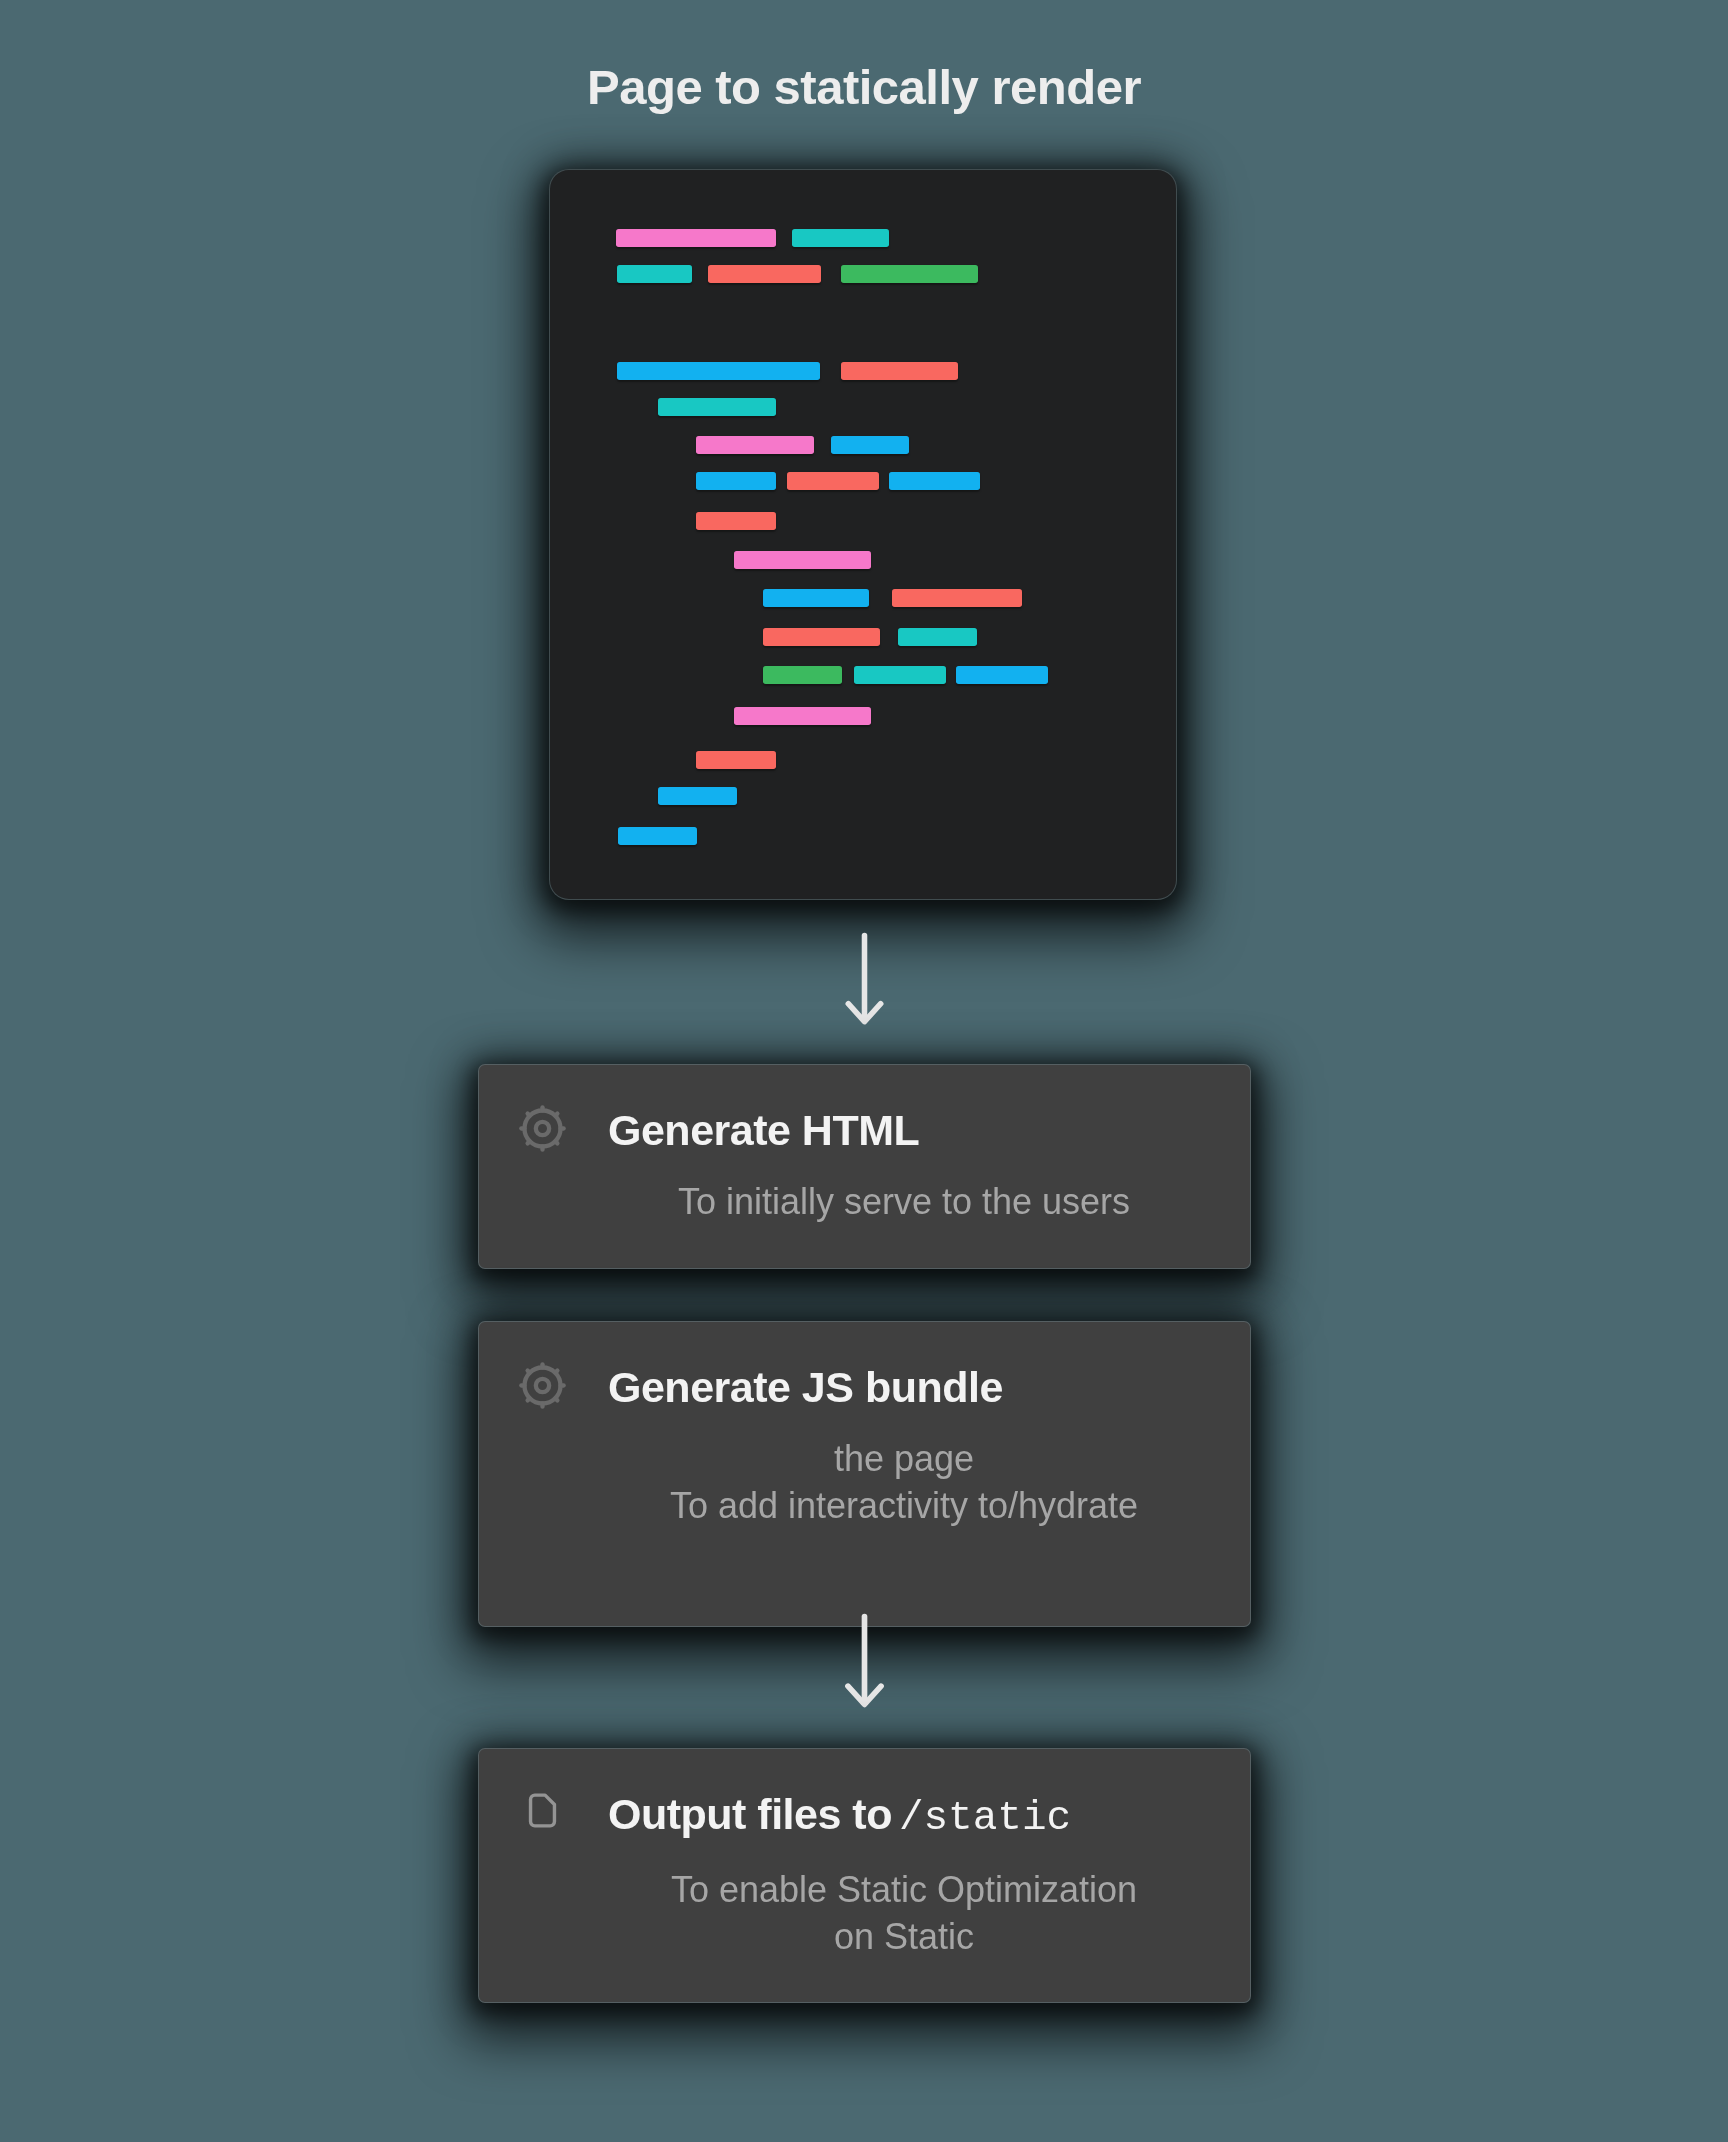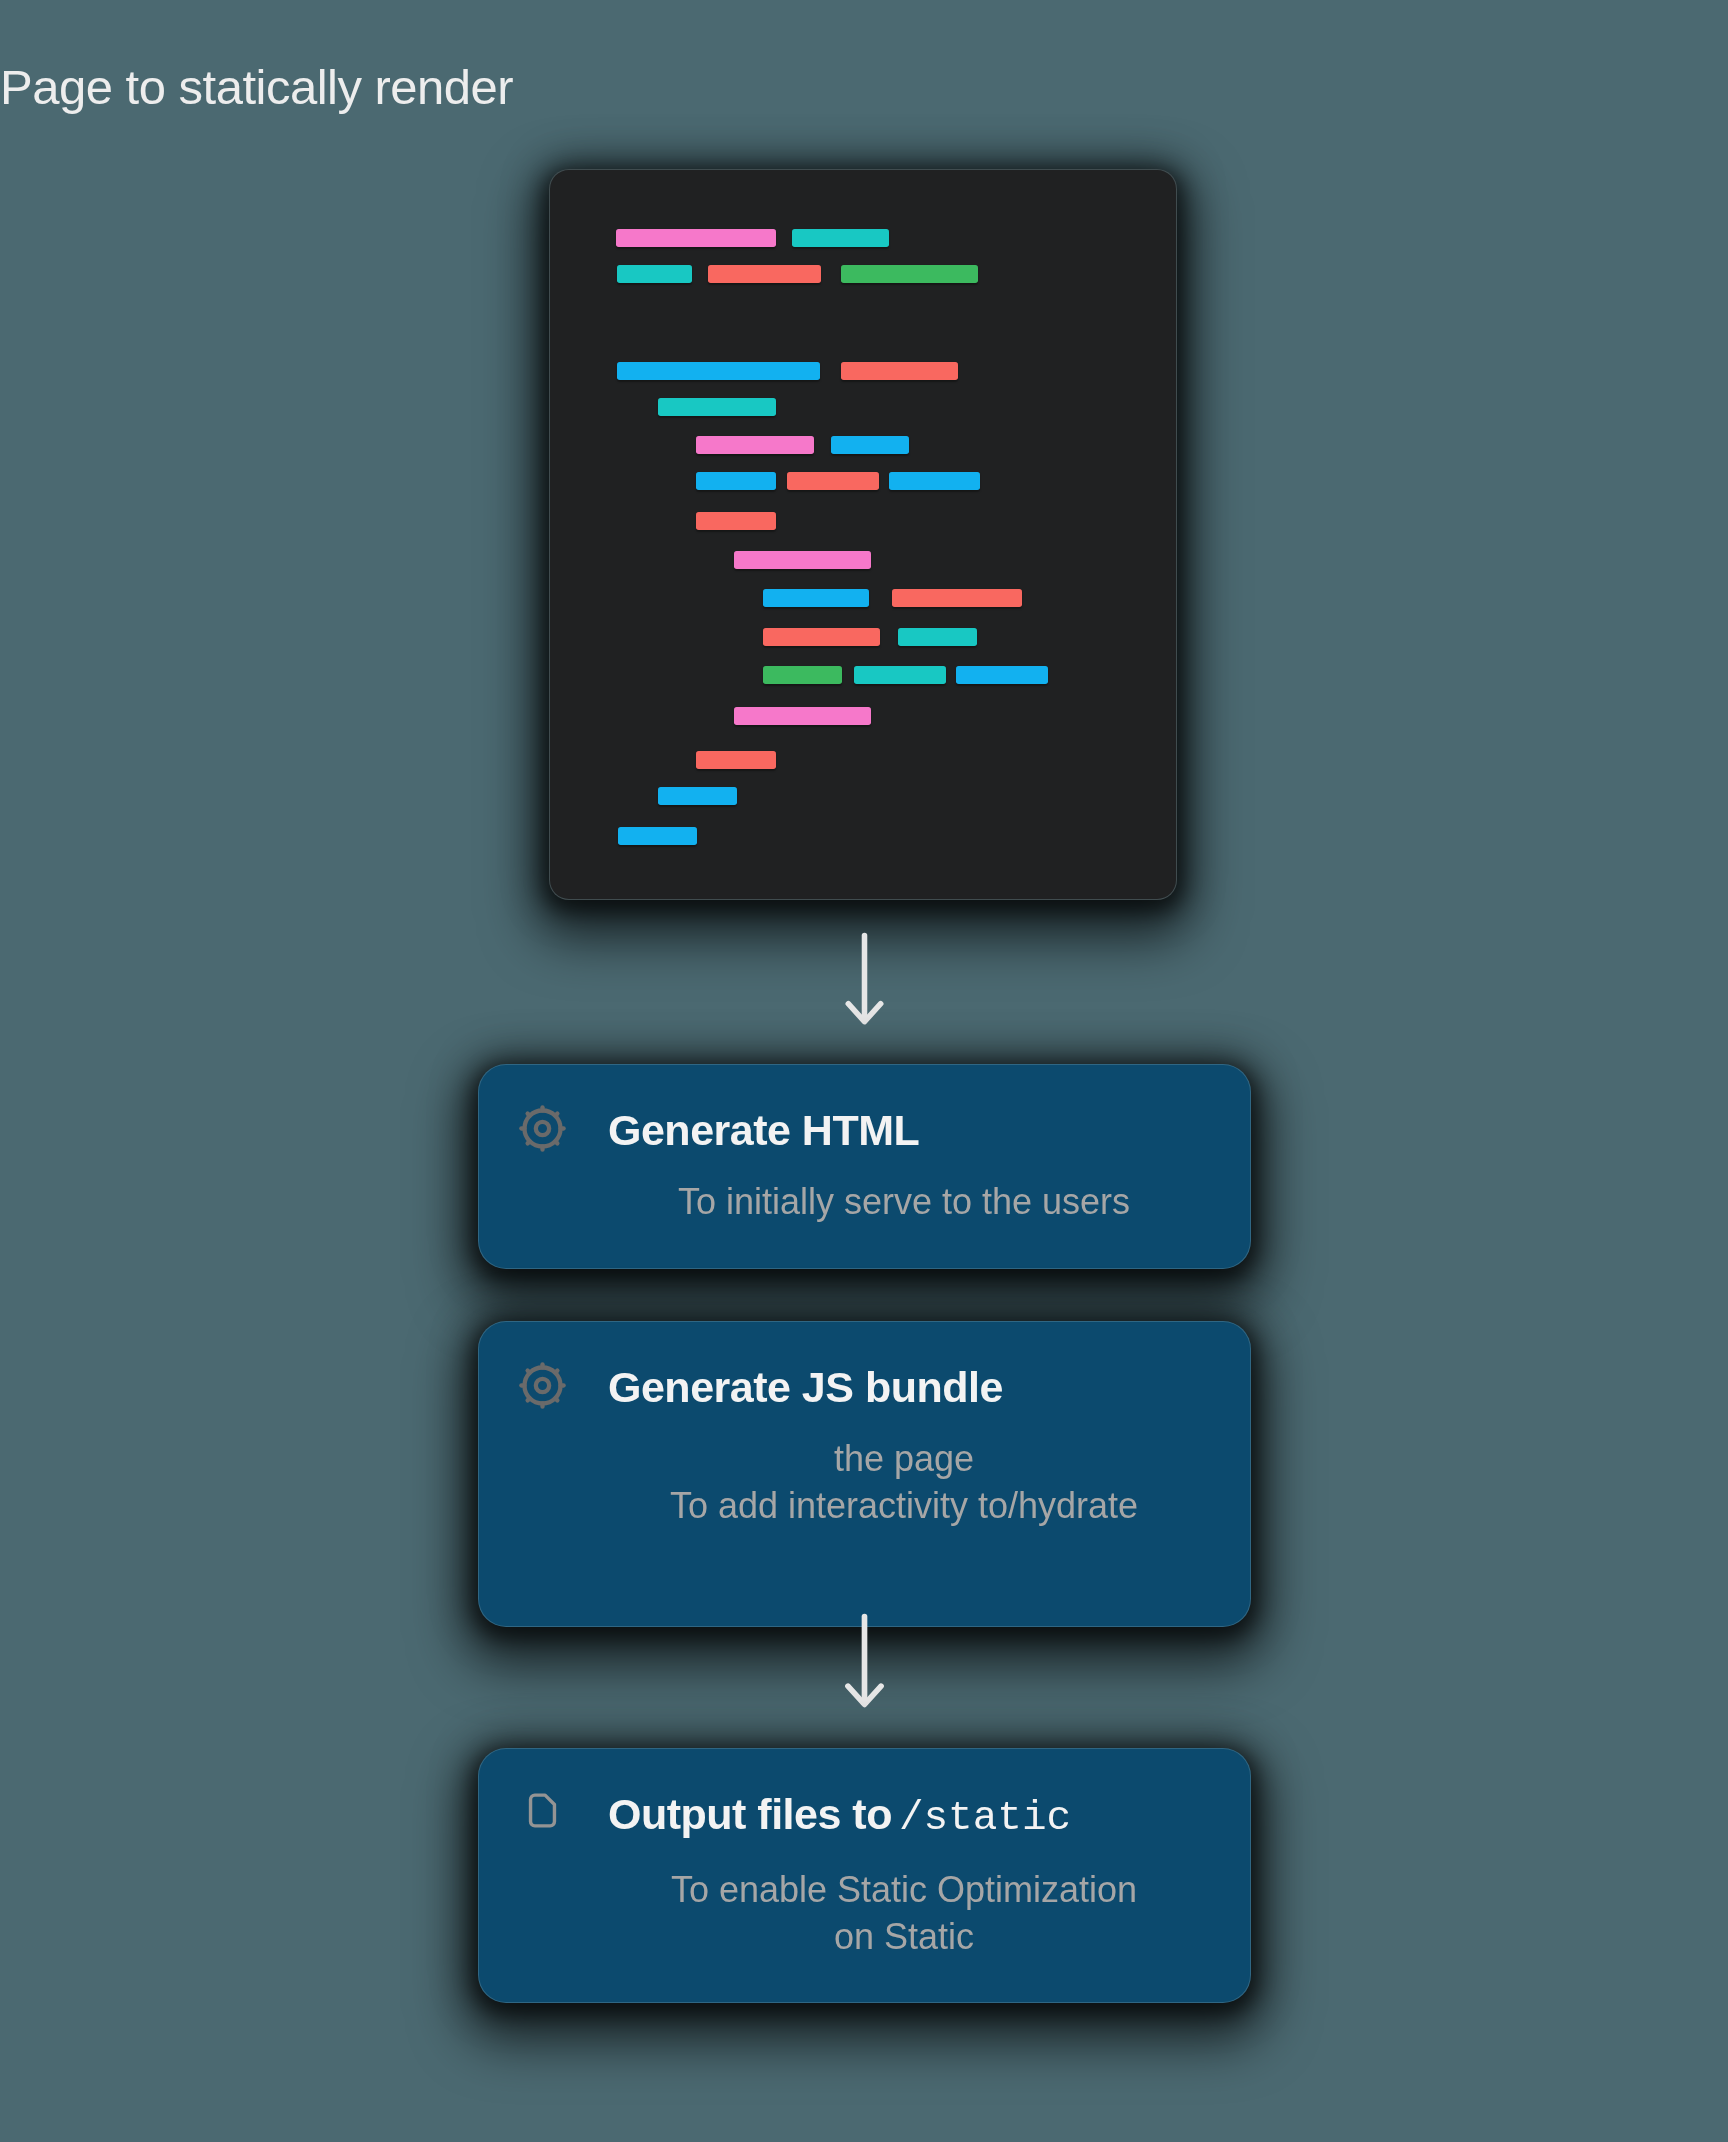--- a/index.html
+++ b/index.html
@@ -2,42 +2,42 @@
 <html style="font-size:14.4px"><head>
 <meta charset="utf-8">
 <style>
   html,body{margin:0;padding:0}
   body{
     width:1728px;height:2142px;position:relative;overflow:hidden;
     background:#4b6971;
     font-family:"Liberation Sans",sans-serif;
   }
   .page-title{
-    position:absolute;top:59px;left:0;width:100%;text-align:left;
-    font-size:49px;font-weight:400;color:#ededed;letter-spacing:-0.5px;
+    position:absolute;top:59px;left:0;width:100%;text-align:center;
+    font-size:49px;font-weight:700;color:#ededed;letter-spacing:-0.5px;
   }
   .shadowed{
     box-shadow:0 23.4px 52px 16px rgba(0,0,0,0.60),
                0 5.4px 18px 5.4px rgba(0,0,0,0.48),
                0 0 38px 9px rgba(0,0,0,0.38);
   }
   .code-card{
     position:absolute;left:549px;top:169px;width:628px;height:731px;
     box-sizing:border-box;
     background:#202122;border:1.8px solid rgba(140,175,185,0.30);
     border-radius:20px;
   }
   .code-bar{
     position:absolute;border-radius:2.7px;
     box-shadow:0 1.8px 1.8px rgba(0,0,0,0.35);
   }
   .info-card{
     position:absolute;left:478px;width:773px;box-sizing:border-box;
-    background:#0c4a6e;border:1.8px solid rgba(140,175,185,0.28);
-    border-radius:28px;
+    background:#404040;border:1.8px solid rgba(140,175,185,0.28);
+    border-radius:7px;
   }
   #card-1{top:1064px;height:205px}
   #card-2{top:1321px;height:306px}
   #card-3{top:1748px;height:255px}
   .card-icon{
     position:absolute;left:40px;top:40px;width:47px;height:47px;color:#6a6a6a;
   }
   .card-icon.file{left:43px;top:41px;width:41px;height:41px;color:#949494}
   .card-icon svg{width:100%;height:100%;display:block}
   .card-text{margin:41px 50px 0 129px}

